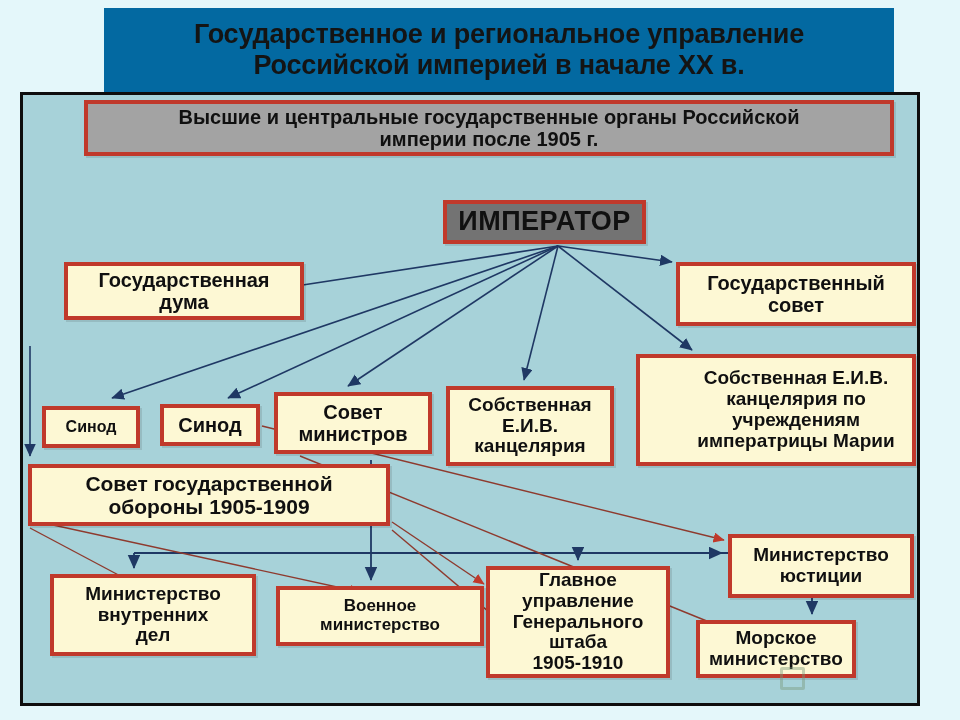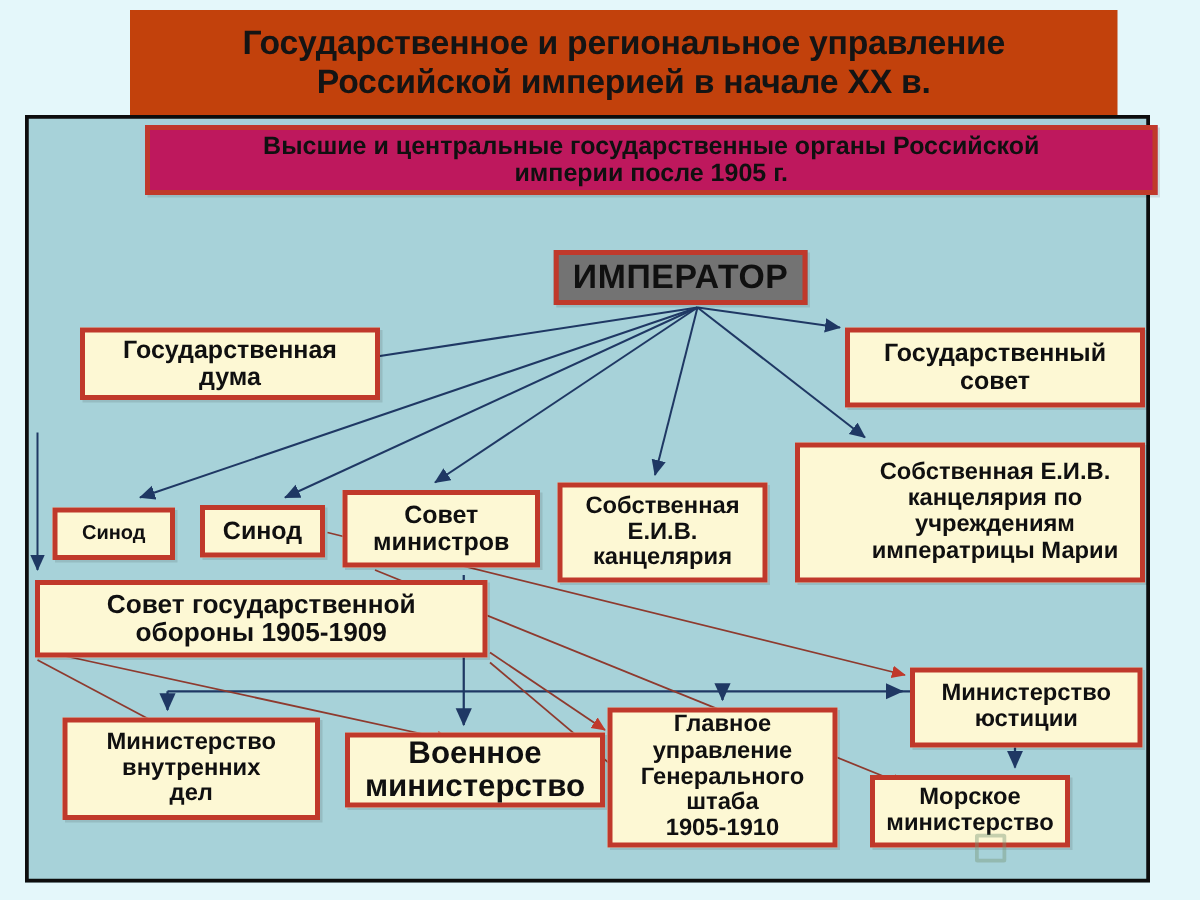--- a/index.html
+++ b/index.html
@@ -15,21 +15,21 @@
     position: relative;
   }
 
   
   #title-block {
     position: absolute;
     left: 104px;
     top: 8px;
     width: 790px;
     height: 84px;
-    background: #c2410c;
+    background: #0369a1;
     display: flex;
     align-items: center;
     justify-content: center;
     box-sizing: border-box;
   }
   #title-text {
     font-size: 27px;
     font-weight: bold;
     color: #141414;
     text-align: center;
@@ -76,39 +76,38 @@
     line-height: 1.1;
     white-space: pre-line;
     z-index: 5;
     box-shadow: 2px 2px 0 rgba(0,0,0,0.10);
   }
   .node.accent {
     background: #737373;
     border-color: #c0392b;
   }
   .node.subtitle {
-    background: #be185d;
+    background: #a3a3a3;
     border-color: #c0392b;
     border-width: 4px;
-    margin-left: 32px;
   }
 
   
   #node-subtitle   { left: 84px;  top: 100px; width: 810px; height: 56px;  font-size: 20px; }
   #node-emperor    { left: 443px; top: 200px; width: 203px; height: 44px;  font-size: 27px; letter-spacing: 0.5px; }
   #node-duma       { left: 32px;  top: 262px; width: 240px; height: 58px;  font-size: 20px; margin-left: 32px; }
   #node-gossovet   { left: 676px; top: 262px; width: 240px; height: 64px;  font-size: 20px; }
   #node-mariya     { left: 636px; top: 354px; width: 280px; height: 112px; font-size: 19px; padding-left: 40px; }
   #node-sinod      { left: 42px;  top: 406px; width: 98px; height: 42px;  font-size: 16px; }
   #node-senat      { left: 160px; top: 404px; width: 100px; height: 42px;  font-size: 20px; }
   #node-sovmin     { left: 274px; top: 392px; width: 158px; height: 62px;  font-size: 20px; }
   #node-eiv        { left: 446px; top: 386px; width: 168px; height: 80px;  font-size: 19px; }
   #node-oborona    { left: 28px;  top: 464px; width: 362px; height: 62px;  font-size: 21px; }
   #node-mvd        { left: 50px;  top: 574px; width: 206px; height: 82px;  font-size: 19px; }
-  #node-voennoe    { left: 276px; top: 586px; width: 208px; height: 60px;  font-size: 25px; }
+  #node-voennoe    { left: 276px; top: 586px; width: 208px; height: 60px;  font-size: 17px; }
   #node-genshtab   { left: 486px; top: 566px; width: 184px; height: 112px; font-size: 19px; }
   #node-justice    { left: 728px; top: 534px; width: 186px; height: 64px;  font-size: 19px; }
   #node-morskoe    { left: 696px; top: 620px; width: 160px; height: 58px;  font-size: 19px; }
 
   
   #watermark {
     position: absolute;
     left: 780px;
     top: 664px;
     font-size: 27px;

